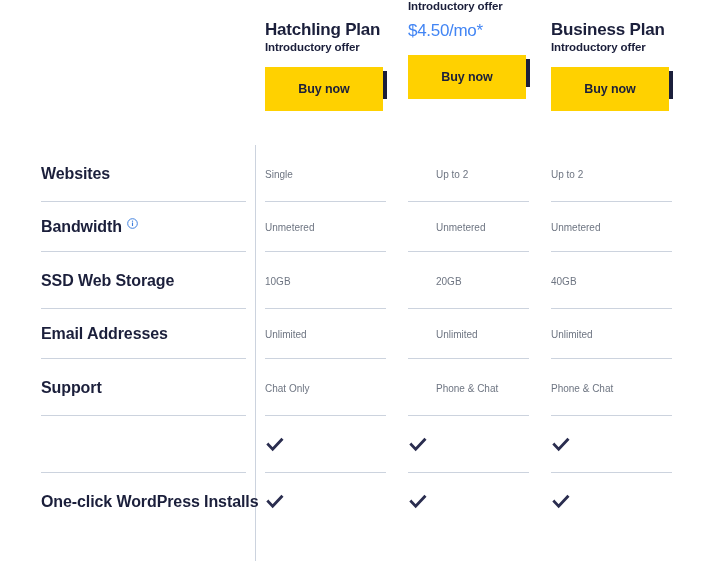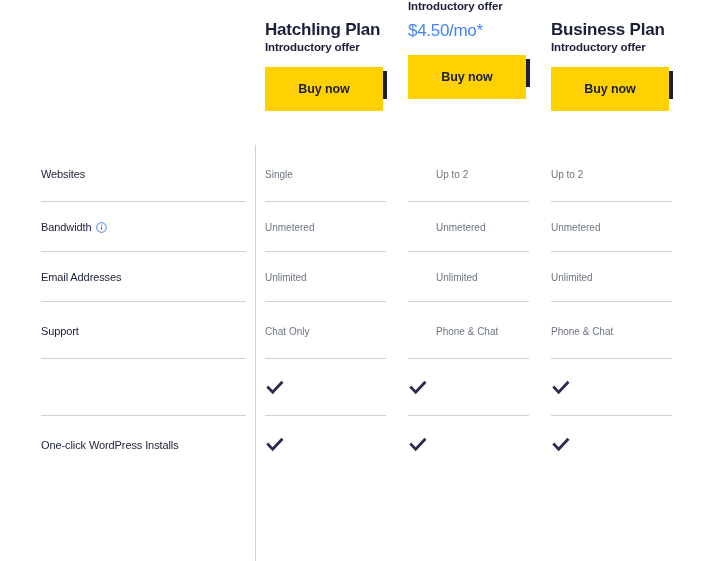--- a/index.html
+++ b/index.html
@@ -120,27 +120,27 @@
     width: 702px;
     height: 50px;
   }
   .feature-row.tall { height: 57px; }
 
   .row-label {
     position: absolute;
     left: 41px;
     top: 50%;
     transform: translateY(-50%);
-    font-size: 11px;
-    font-weight: normal;
+    font-size: 16px;
+    font-weight: bold;
     color: #1b1f3b;
     letter-spacing: -0.1px;
     white-space: nowrap;
     display: flex;
-    align-items: center;
+    align-items: flex-start;
     gap: 5px;
   }
 
   .info-icon {
     display: inline-flex;
     align-items: center;
     justify-content: center;
     width: 11px;
     height: 11px;
     flex: 0 0 11px;
@@ -248,20 +248,32 @@
           </span>
         </div>
         <div class="row-value col0">Unmetered</div>
         <div class="row-value col1">Unmetered</div>
         <div class="row-value col2">Unmetered</div>
         <div class="sep s0"></div>
         <div class="sep s1"></div>
         <div class="sep s2"></div>
         <div class="sep s3"></div>
       </div>
+      <div class="feature-row tall">
+        <div class="row-label">
+          <span>SSD Web Storage</span>
+        </div>
+        <div class="row-value col0">10GB</div>
+        <div class="row-value col1">20GB</div>
+        <div class="row-value col2">40GB</div>
+        <div class="sep s0"></div>
+        <div class="sep s1"></div>
+        <div class="sep s2"></div>
+        <div class="sep s3"></div>
+      </div>
       <div class="feature-row">
         <div class="row-label">
           <span>Email Addresses</span>
         </div>
         <div class="row-value col0">Unlimited</div>
         <div class="row-value col1">Unlimited</div>
         <div class="row-value col2">Unlimited</div>
         <div class="sep s0"></div>
         <div class="sep s1"></div>
         <div class="sep s2"></div>

